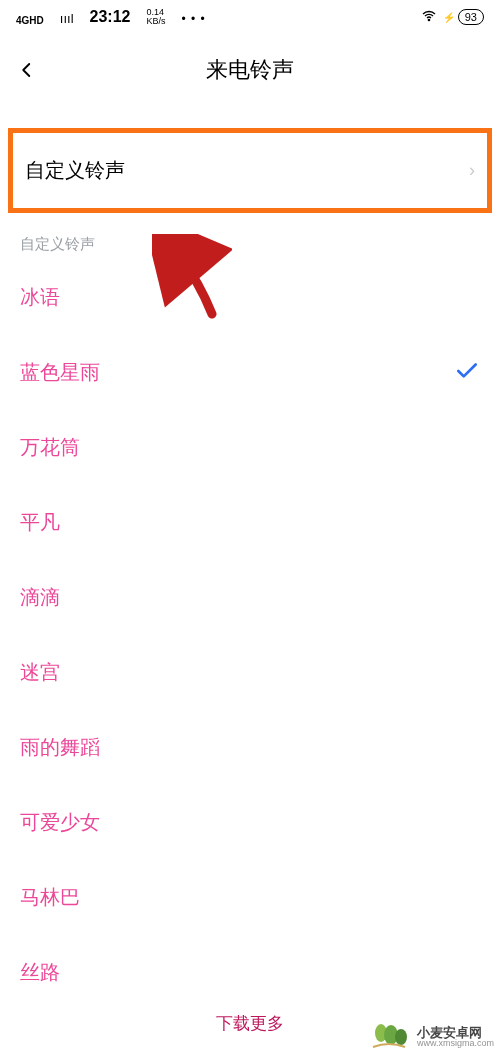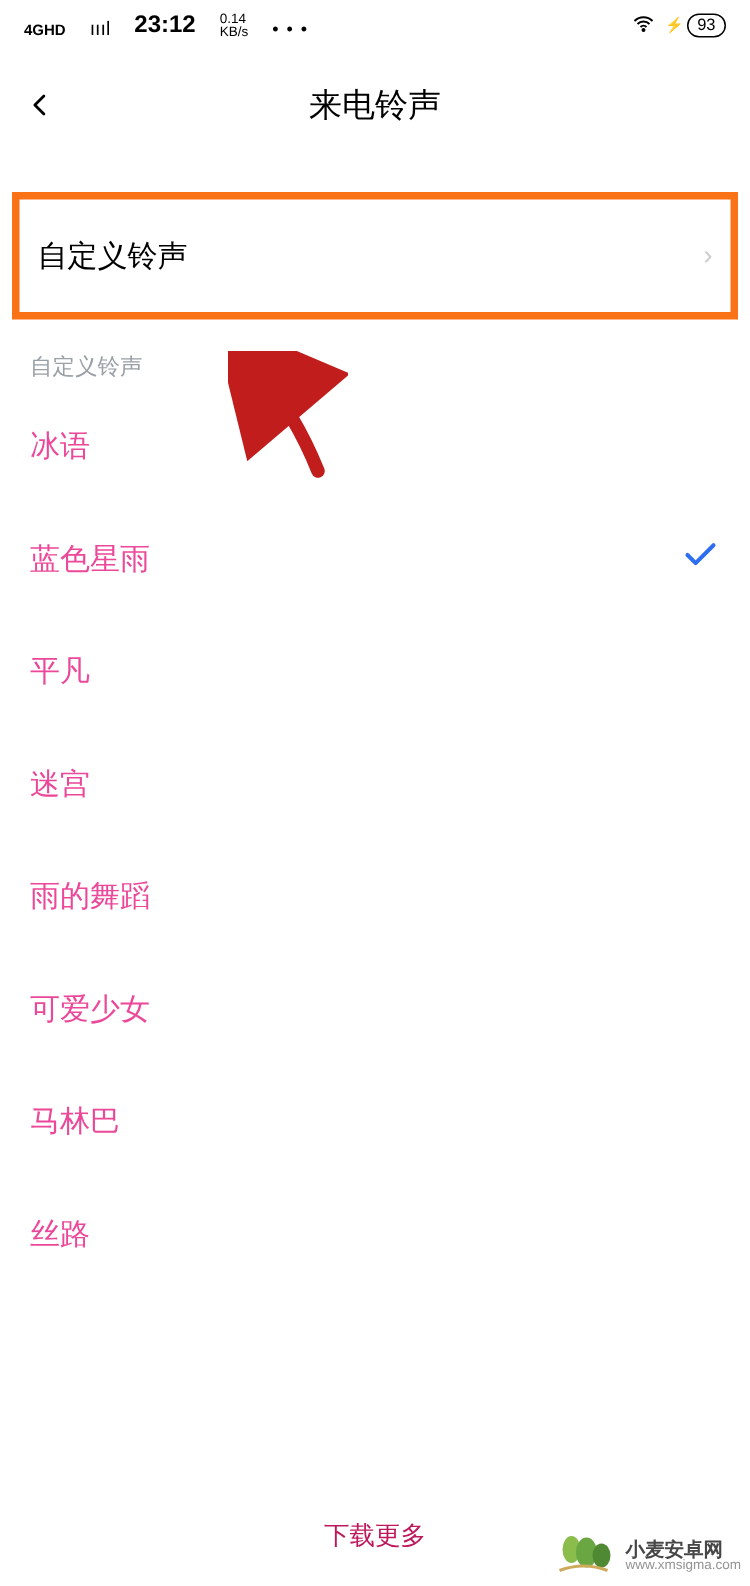--- a/index.html
+++ b/index.html
@@ -114,21 +114,27 @@
     </div>
     <div class="row">
       <span class="r-label">蓝色星雨</span>
       <span class="check">
         <svg viewBox="0 0 24 24" fill="none" stroke="currentColor" stroke-width="2.5" stroke-linecap="round" stroke-linejoin="round">
             <polyline points="4 12 9 17 20 6"></polyline>
           </svg>
       </span>
     </div>
     <div class="row">
+      <span class="r-label">万花筒</span>
+    </div>
+    <div class="row">
       <span class="r-label">平凡</span>
+    </div>
+    <div class="row">
+      <span class="r-label">滴滴</span>
     </div>
     <div class="row">
       <span class="r-label">迷宫</span>
     </div>
     <div class="row">
       <span class="r-label">雨的舞蹈</span>
     </div>
     <div class="row">
       <span class="r-label">可爱少女</span>
     </div>

